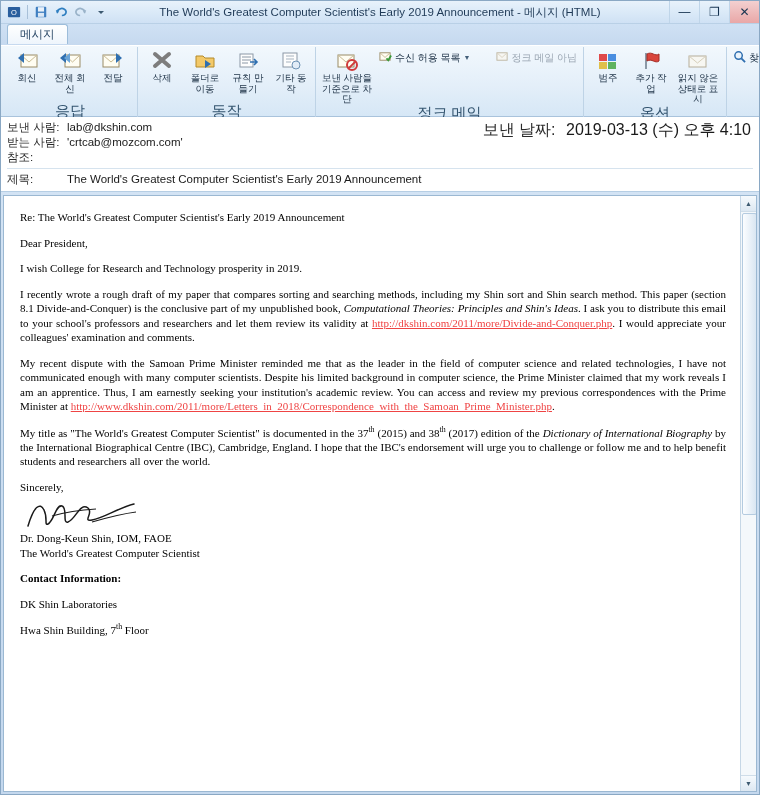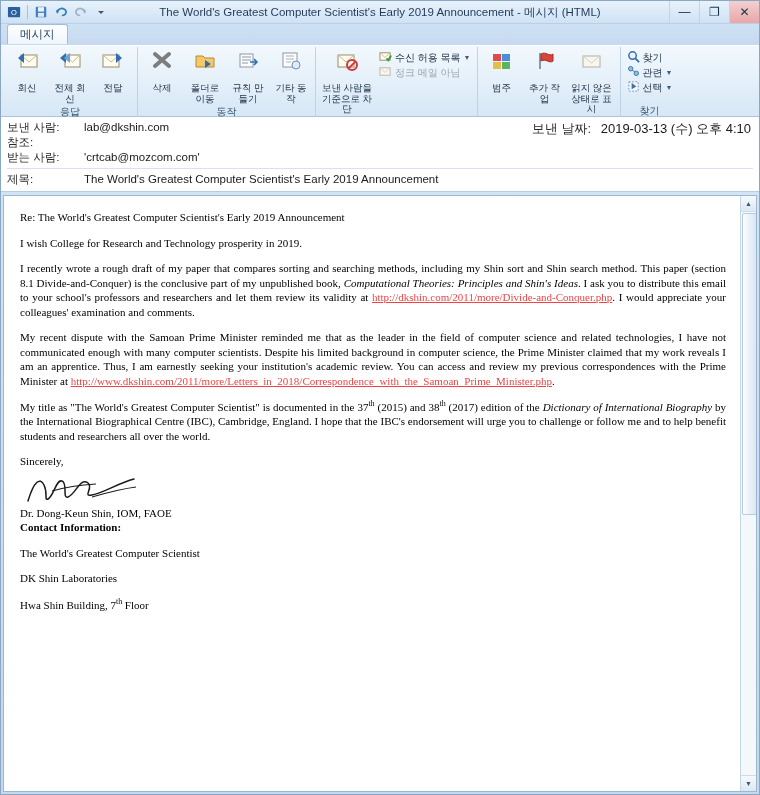--- a/index.html
+++ b/index.html
@@ -111,64 +111,64 @@
     box-sizing: border-box;
   }
   .group-body {
     flex: 1;
     display: flex;
     align-items: flex-start;
     gap: 1px;
     padding-top: 2px;
   }
   .group-label {
-    font-size: 10px;
+    font-size: 15px;
     color: #33546f;
     height: 13px;
     line-height: 13px;
   }
   .bigbtn {
     width: 42px;
     display: flex; flex-direction: column; align-items: center;
     padding: 1px 1px;
     box-sizing: border-box;
   }
   .bigbtn .ico { height: 22px; display:flex; align-items:center; justify-content:center; }
   .bigbtn .lbl {
     font-size: 9.5px; color: #22364a; text-align: center; line-height: 10.5px;
-    margin-top: 11px;
+    margin-top: 1px;
   }
   .smallcol {
-    display: flex; flex-direction: column; gap: 0; padding-top: 1px; text-align: center;
+    display: flex; flex-direction: row; gap: 19px; padding-top: 1px; text-align: center;
   }
   .smallbtn {
     display: flex; align-items: center; gap: 3px;
     font-size: 10px; color: #22364a;
     padding: 1px 3px;
     height: 15px;
     box-sizing: border-box;
     white-space: nowrap;
   }
   .chev { font-size: 7px; color: #44607a; }
 
   
   .headerzone {
     background: #ffffff;
     border-bottom: 1px solid #b6cee4;
     padding: 3px 6px 4px 6px;
     font-size: 11.5px;
     color: #000;
     position: relative;
   }
-  .hrow { display: flex; align-items: baseline; height: 15px; gap: 17px; }
+  .hrow { display: flex; align-items: baseline; height: 15px; }
   .hlabel { width: 60px; color: #2a2a2a; }
   .hvalue { color: #1a1a1a; }
   .sentdate {
     position: absolute; right: 8px; top: 3px;
-    font-size: 13px; color: #1a1a1a;
+    font-size: 16px; color: #1a1a1a;
   }
   .sentdate .lab { color: #2a2a2a; margin-right: 6px; }
   .hsep { height: 1px; background: #d6e3ee; margin: 3px 0; }
 
   
   .bodyarea {
     flex: 1;
     background: #ffffff;
     border: 1px solid #9bb8d2;
     margin: 3px 2px 2px 2px;
@@ -470,40 +470,41 @@
   <div class="headerzone">
     <div class="sentdate">
       <span class="lab">보낸 날짜:</span>
       <span>2019-03-13 (수) 오후 4:10</span>
     </div>
     <div class="hrow">
       <span class="hlabel">보낸 사람:</span>
       <span class="hvalue">lab@dkshin.com</span>
     </div>
     <div class="hrow">
+      <span class="hlabel">받는 사람:</span>
+      <span class="hvalue">'crtcab@mozcom.com'</span>
+    </div>
+    <div class="hrow">
       <span class="hlabel">참조:</span>
       <span class="hvalue"></span>
-    </div>
-    <div class="hrow">
-      <span class="hlabel">받는 사람:</span>
-      <span class="hvalue">'crtcab@mozcom.com'</span>
     </div>
     <div class="hsep"></div>
     <div class="hrow">
       <span class="hlabel">제목:</span>
       <span class="hvalue">The World's Greatest Computer Scientist's Early 2019 Announcement</span>
     </div>
   </div>
 
   <div class="bodyarea">
     <div class="msgbody">
 
       <p>Re: The World's Greatest Computer Scientist's Early 2019 Announcement</p>
 
 
+      <p class="nojust">Dear President,</p>
 
       <p class="nojust">I wish College for Research and Technology prosperity in 2019.</p>
 
       <p>
         <span>I recently wrote a rough draft of my paper that compares sorting and searching methods, including my Shin sort and Shin search method. This paper (section 8.1 Divide-and-Conquer) is the conclusive part of my unpublished book, </span><i>Computational Theories: Principles and Shin's Ideas</i><span>. I ask you to distribute this email to your school's professors and researchers and let them review its validity at </span><a class="link" href="#">http://dkshin.com/2011/more/Divide-and-Conquer.php</a><span>. I would appreciate your colleagues' examination and comments.</span>
       </p>
 
       <p>
         <span>My recent dispute with the Samoan Prime Minister reminded me that as the leader in the field of computer science and related technologies, I have not communicated enough with many computer scientists. Despite his limited background in computer science, the Prime Minister claimed that my work reveals I am an apprentice. Thus, I am earnestly seeking your institution's academic review. You can access and review my previous correspondences with the Prime Minister at </span><a class="link" href="#">http://www.dkshin.com/2011/more/Letters_in_2018/Correspondence_with_the_Samoan_Prime_Minister.php</a><span>.</span>
       </p>
@@ -517,23 +518,23 @@
 
       <div class="sig-img">
         <svg width="120" height="36" viewBox="0 0 120 36">
           <path d="M6 30 C12 10, 18 6, 22 14 C26 22, 22 30, 26 28 C32 25, 34 8, 40 10 C46 12, 40 28, 46 26 C54 23, 58 6, 66 12 C72 17, 60 26, 70 24 C82 22, 96 12, 112 8" stroke="#1a1a1a" stroke-width="1.5" fill="none" stroke-linecap="round"></path>
           <path d="M30 20 C44 16, 58 14, 74 13" stroke="#1a1a1a" stroke-width="1.2" fill="none"></path>
           <path d="M70 26 C84 22, 98 18, 114 16" stroke="#1a1a1a" stroke-width="1.2" fill="none"></path>
         </svg>
       </div>
 
       <p class="nojust tight">Dr. Dong-Keun Shin, IOM, FAOE</p>
+      <p class="nojust">The World's Greatest Computer Scientist</p>
+
       <p class="nojust contact-head">Contact Information:</p>
-
-      <p class="nojust">The World's Greatest Computer Scientist</p>
       <p class="nojust contact-line">DK Shin Laboratories</p>
       <p class="nojust contact-line">
         <span>Hwa Shin Building, 7</span><sup>th</sup><span> Floor</span>
       </p>
 
     </div>
 
     <div class="scrollbar">
       <div class="sb-arrow">▲</div>
       <div class="sb-track">

